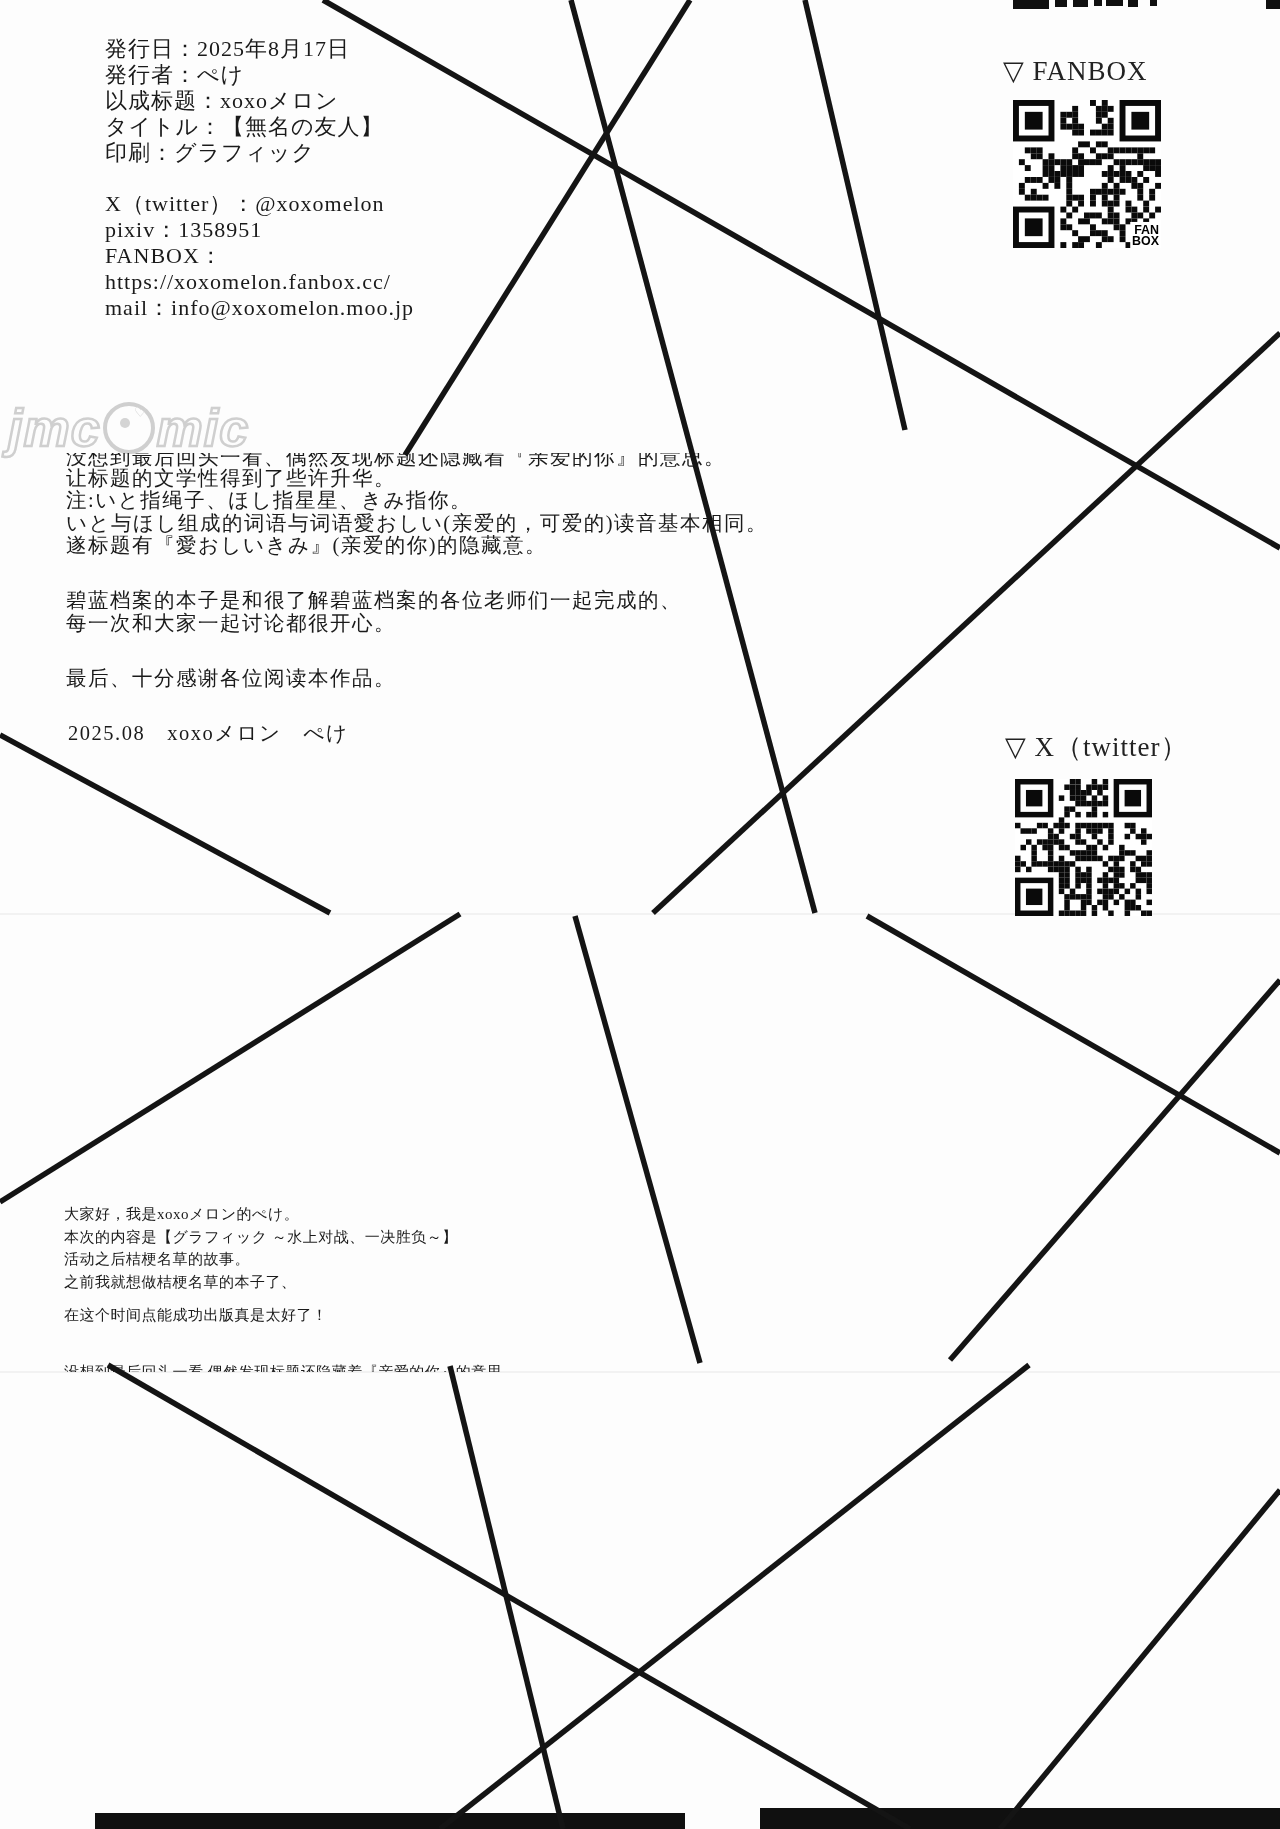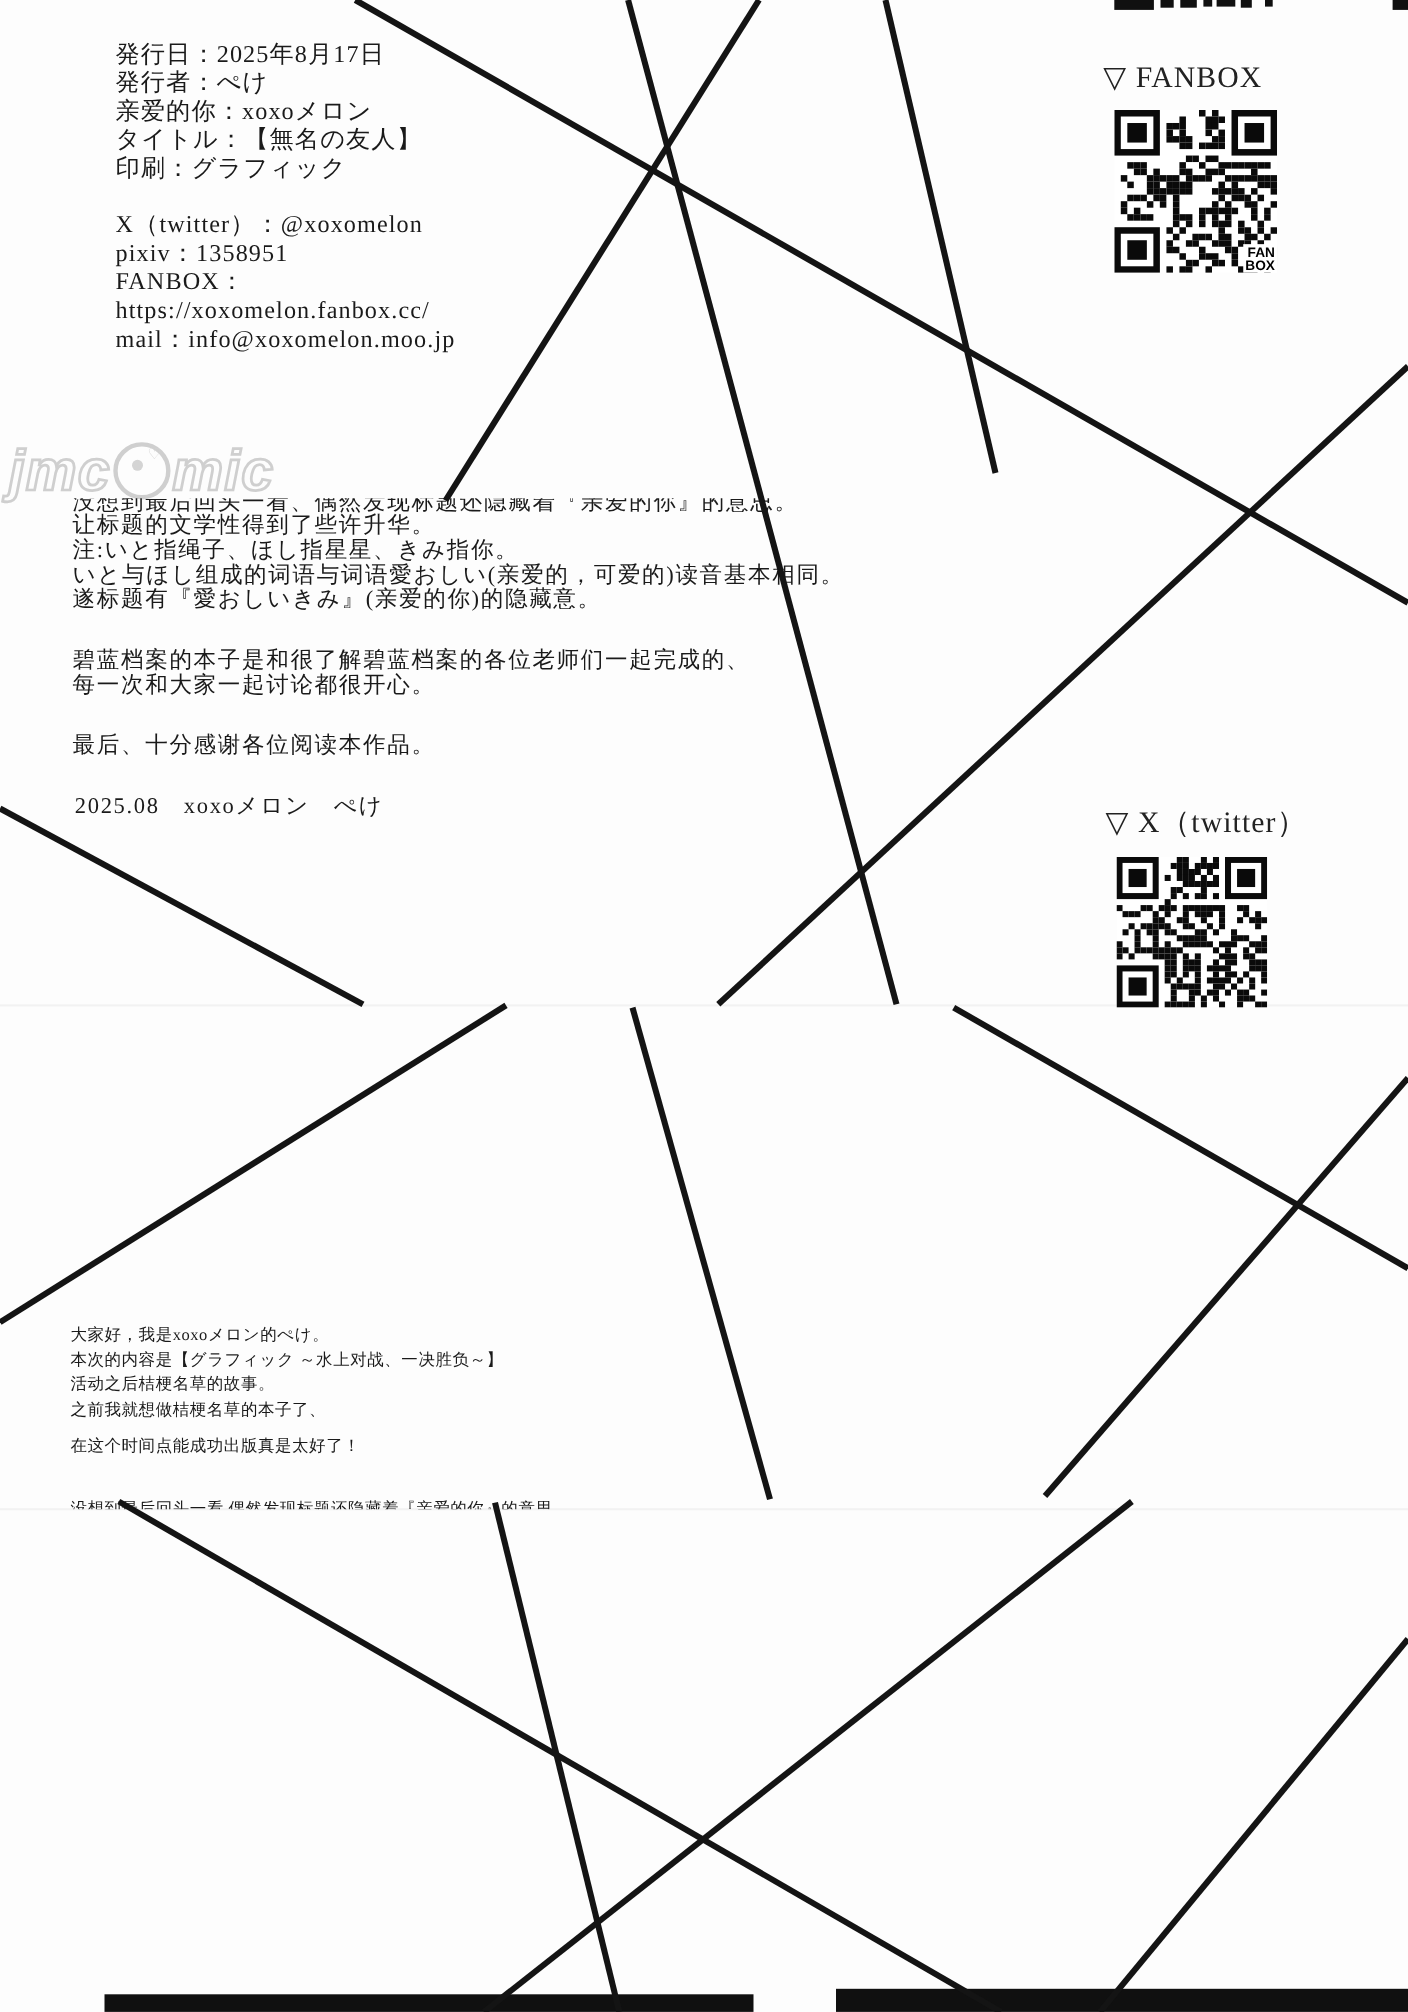--- a/index.html
+++ b/index.html
@@ -40,21 +40,21 @@
       <span class="mascot">
         <span class="eye"></span>
         <span class="heart">♡</span>
       </span>
       <span>mic</span>
   </div>
 
   <div class="textlayer">
     <div class="abs col-line" style="top:36px">発行日：2025年8月17日</div>
     <div class="abs col-line" style="top:62px">発行者：ぺけ</div>
-    <div class="abs col-line" style="top:88px">亲爱的你：xoxoメロン</div>
+    <div class="abs col-line" style="top:88px">以成标题：xoxoメロン</div>
     <div class="abs col-line" style="top:114px">タイトル：【無名の友人】</div>
     <div class="abs col-line" style="top:140px">印刷：グラフィック</div>
     <div class="abs col-line" style="top:191px">X（twitter）：@xoxomelon</div>
     <div class="abs col-line" style="top:217px">pixiv：1358951</div>
     <div class="abs col-line" style="top:243px">FANBOX：</div>
     <div class="abs col-line" style="top:269px">https://xoxomelon.fanbox.cc/</div>
     <div class="abs col-line" style="top:295px">mail：info@xoxomelon.moo.jp</div>
   </div>
 
   <div class="abs qr-heading textlayer" style="left:1003px;top:55px">▽ FANBOX</div>

